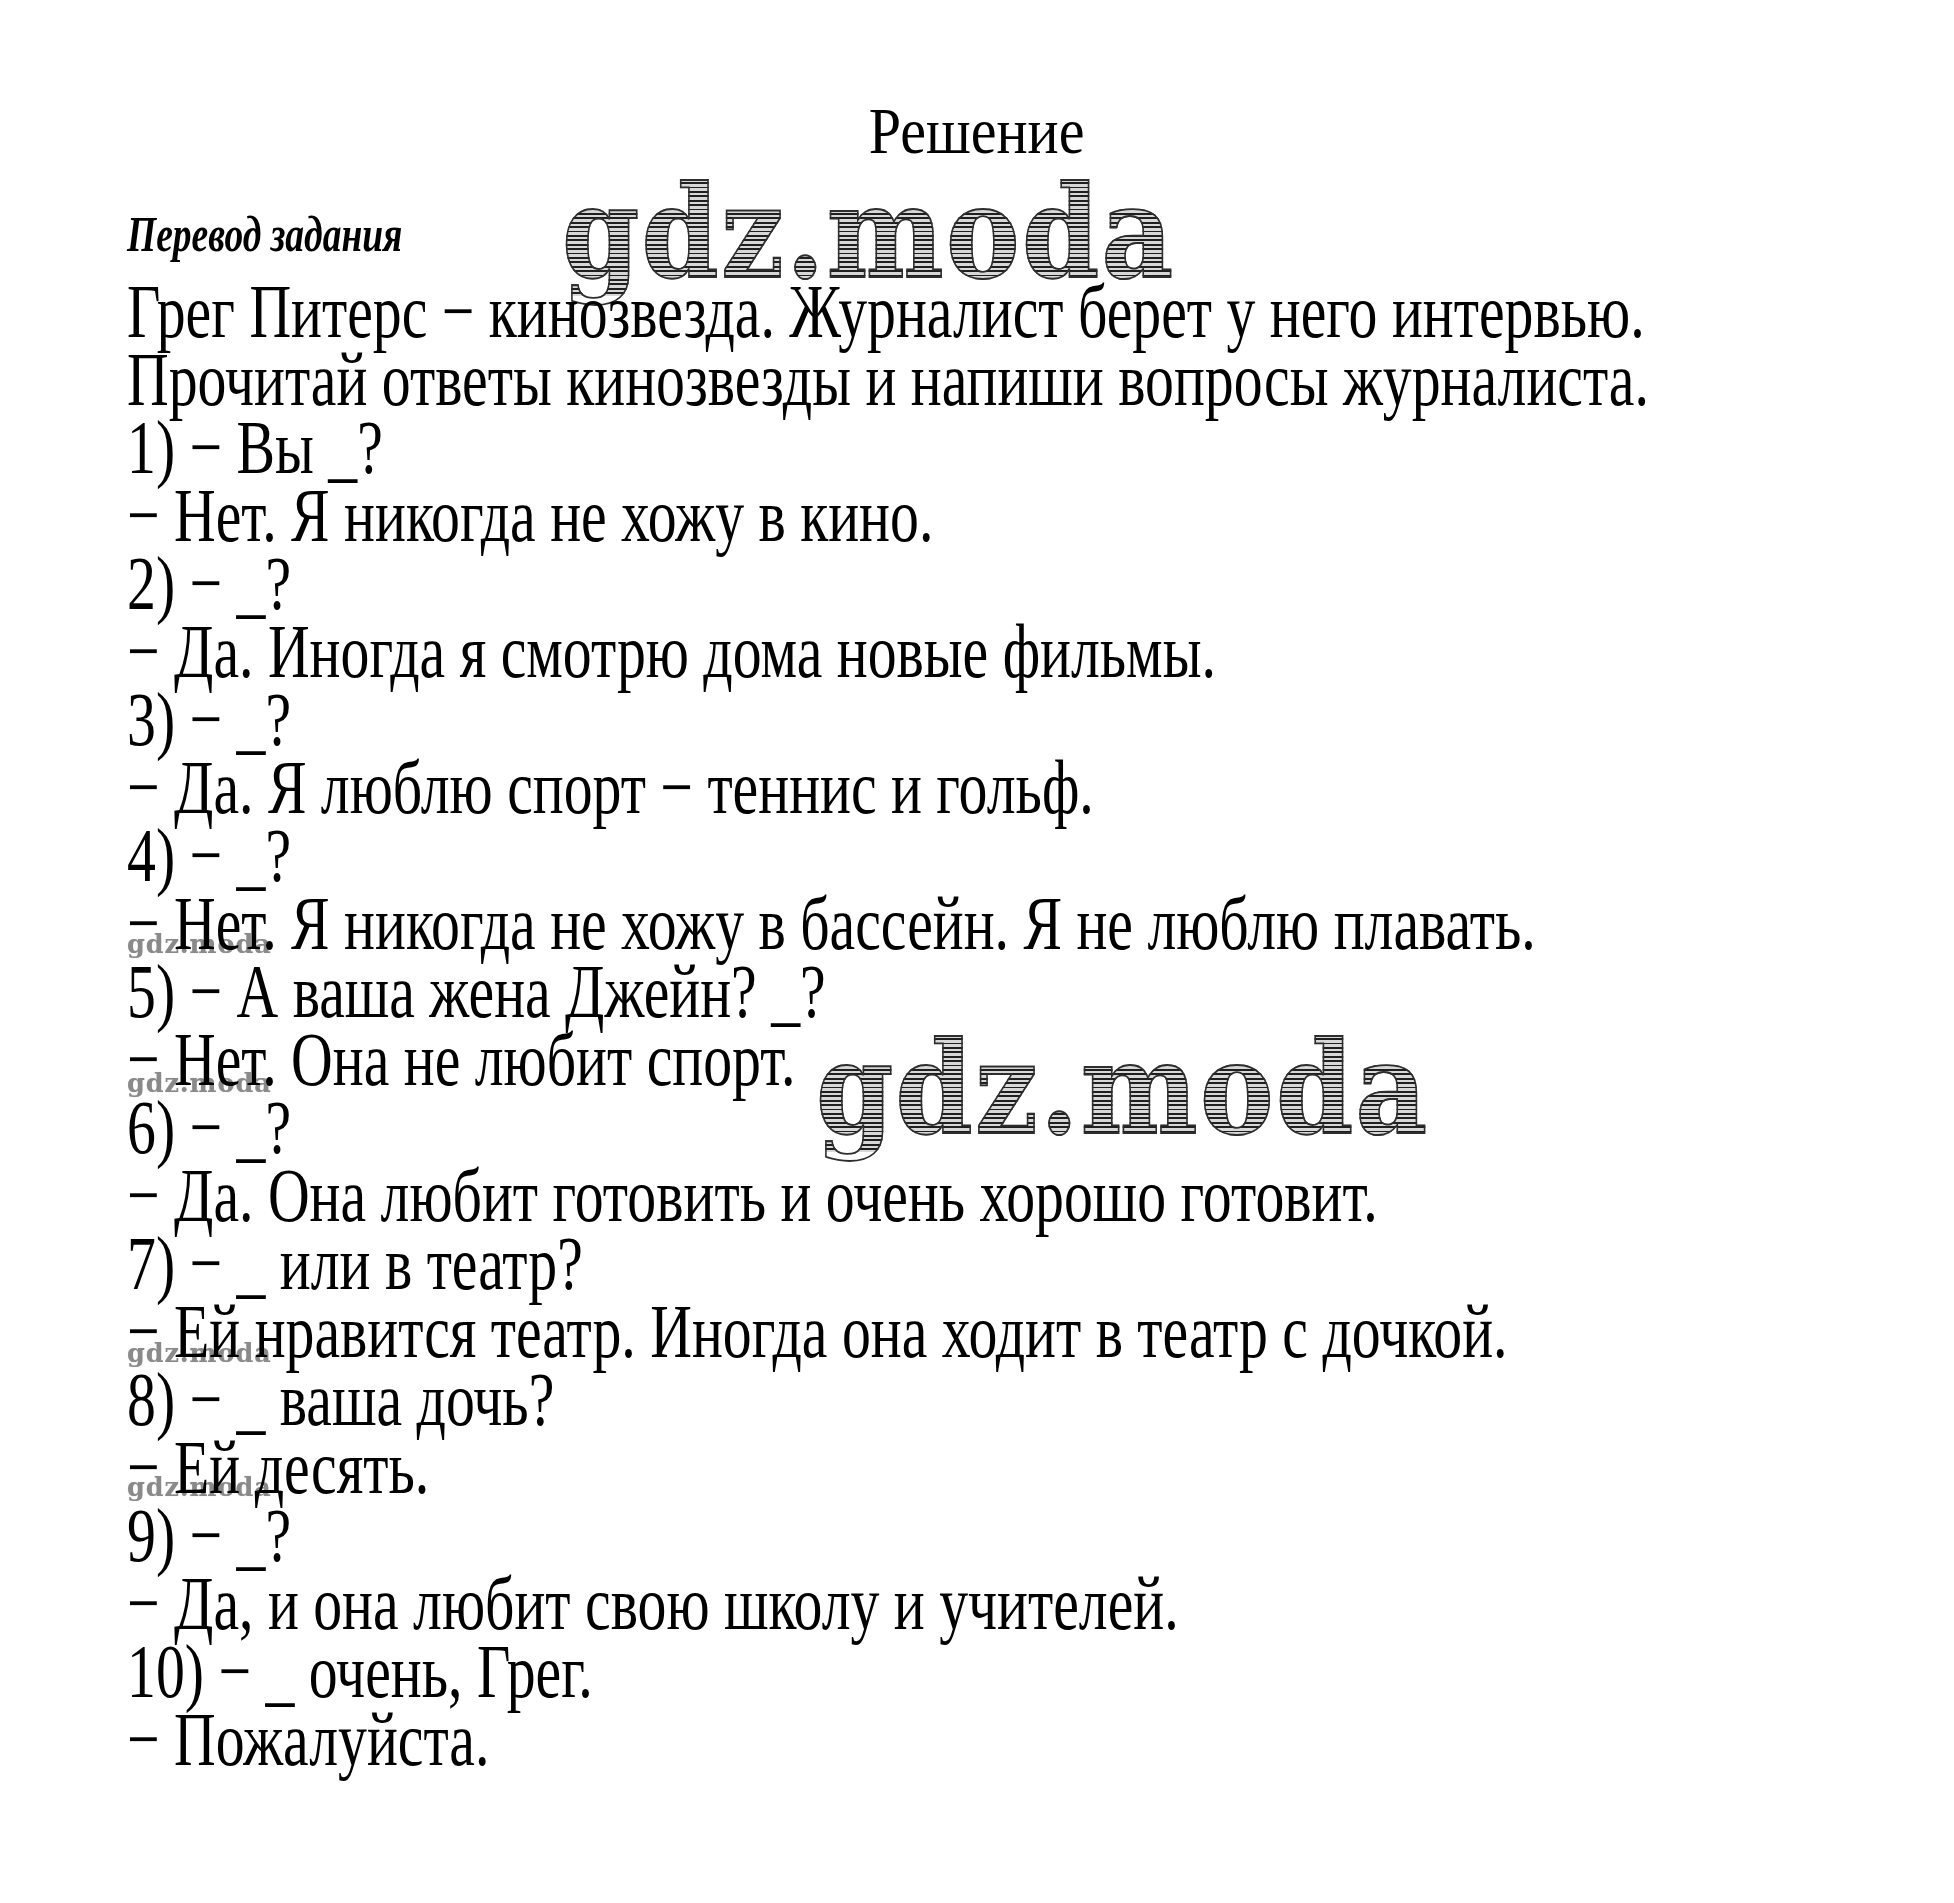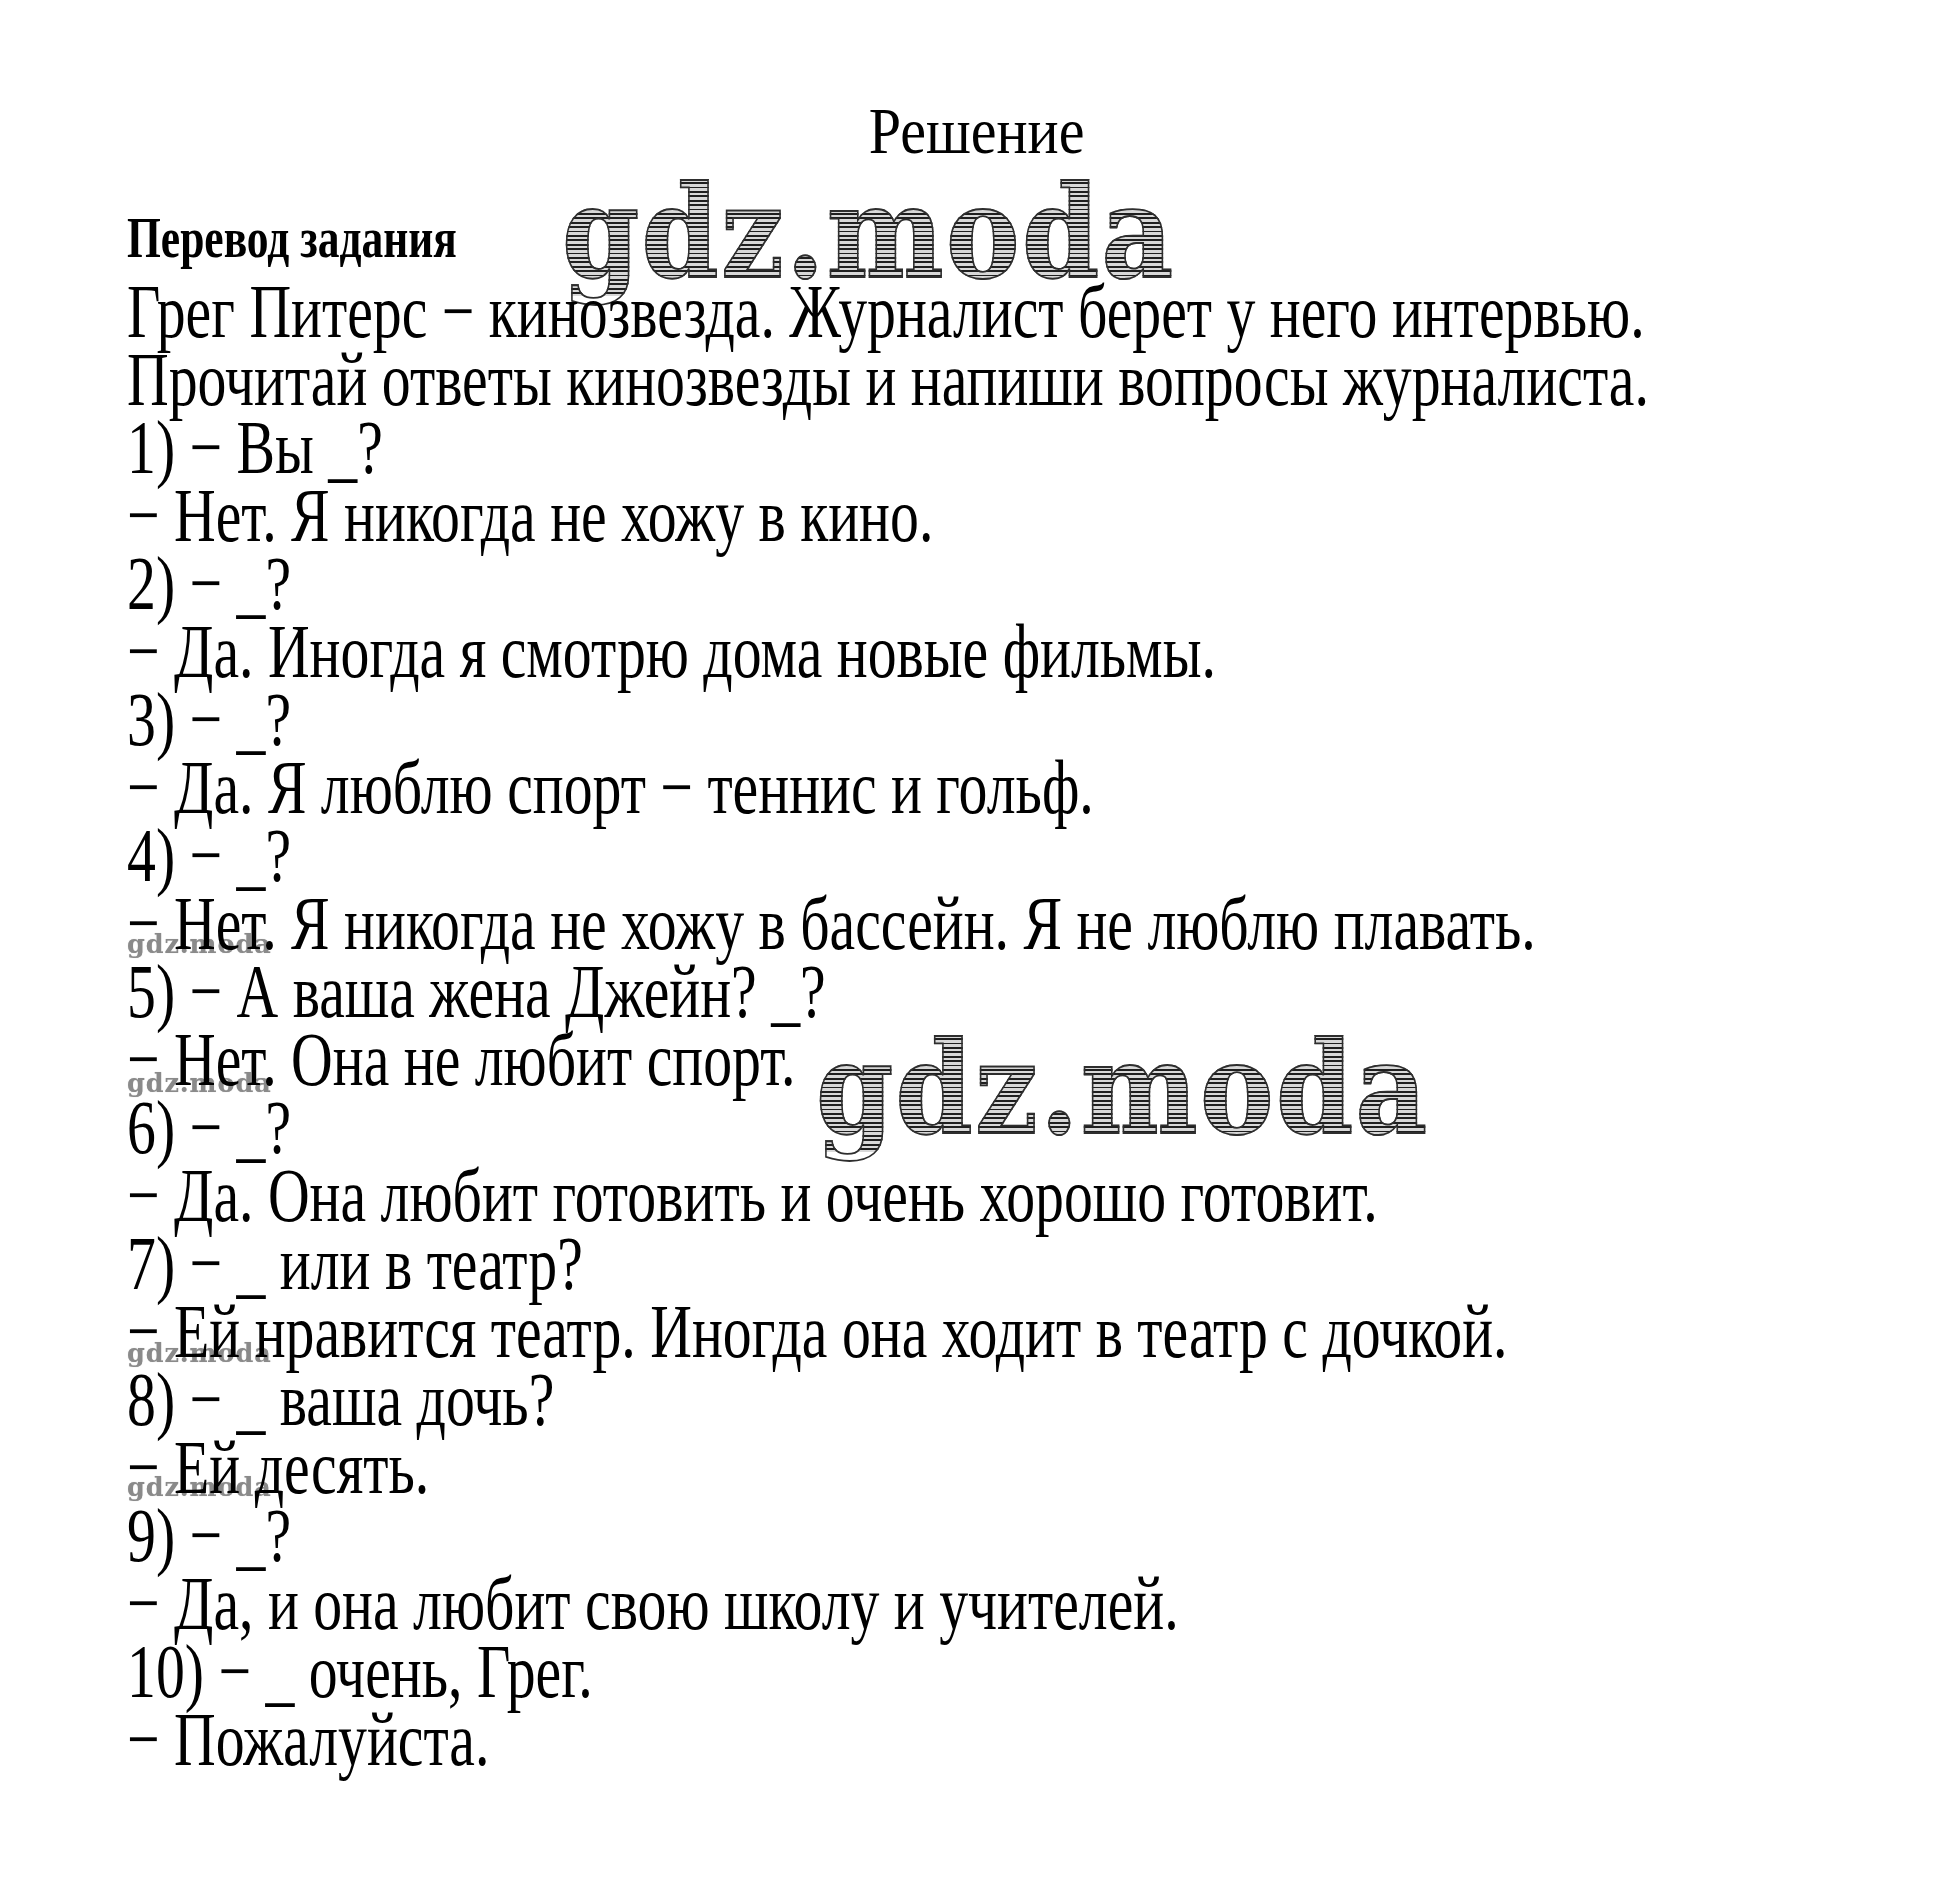--- a/index.html
+++ b/index.html
@@ -30,23 +30,24 @@
   .title .cond {
     display: inline-block;
     transform: scaleX(0.88);
     transform-origin: 50% 50%;
   }
   
   .heading {
     position: absolute;
     top: 209px;
     left: 127px;
-    font-size: 58px;
+    font-size: 50px;
     line-height: 1;
     font-weight: bold;
+    font-style: italic;
     white-space: nowrap;
   }
   .heading .cond {
     display: inline-block;
     transform: scaleX(0.75);
     transform-origin: 0 50%;
   }
   
   .body-text {
     position: absolute;

